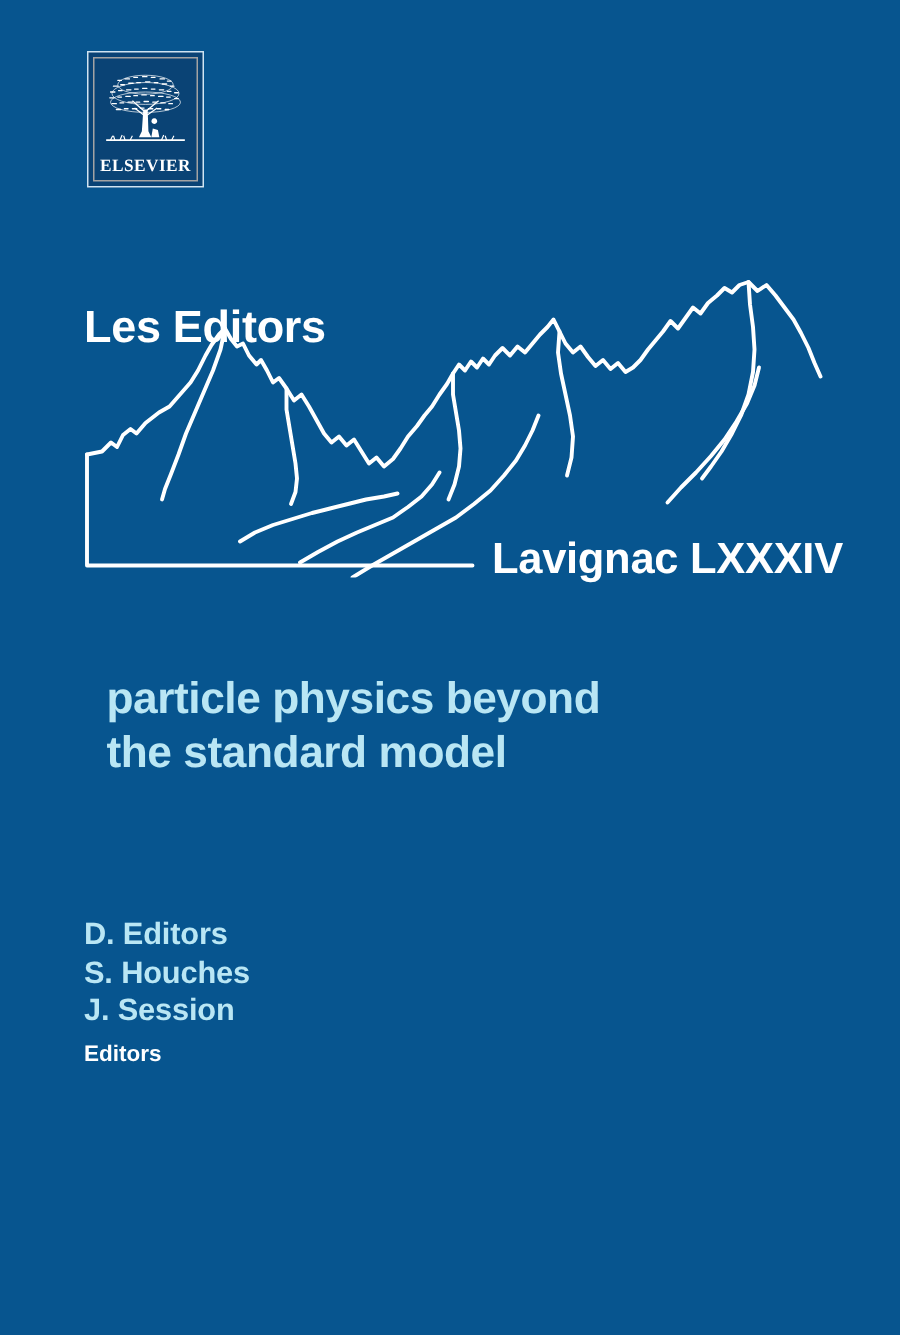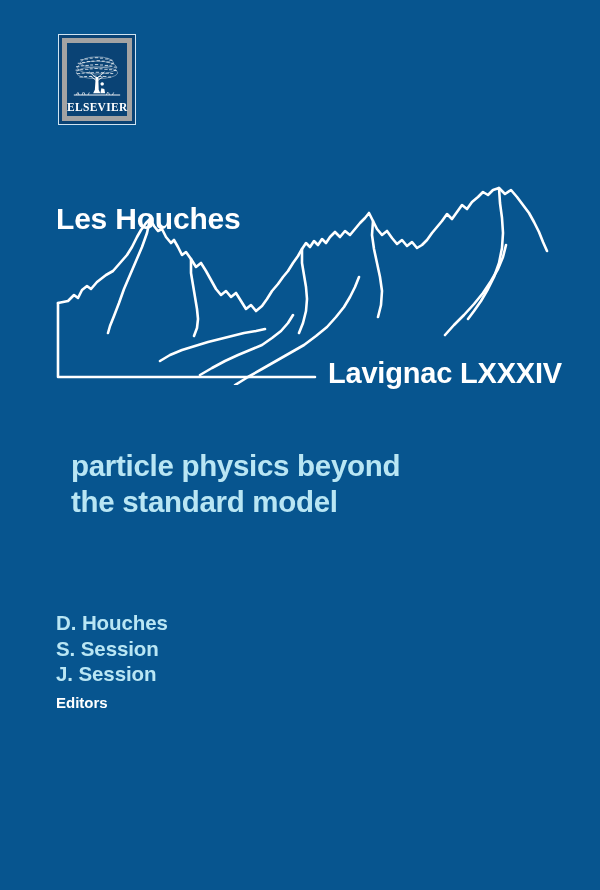--- a/index.html
+++ b/index.html
@@ -27,21 +27,21 @@
     height: 91px;
     background: #0a4375;
     border: 1px solid #cfe4f2;
     box-sizing: border-box;
     padding: 3px;
   }
   #logo-inner {
     position: relative;
     width: 100%;
     height: 100%;
-    border: 5px solid #a3a3a3;
+    border: 1px solid #a3a3a3;
     box-sizing: border-box;
     background: #0a4375;
   }
   #logo-tree {
     position: absolute;
     left: 0;
     top: 1px;
     width: 100%;
     height: 66px;
   }
@@ -163,21 +163,21 @@
           <g stroke-width="0.8" fill="none">
             <path d="M11 51 l1.5 -3 M14 51 l-1 -3 M17.5 51 l1.5 -3.5 M21 51 l-1 -3
                      M24.5 51 l1.5 -3 M46 51 l1.5 -3.5 M49.5 51 l-1 -3 M53 51 l1.5 -3"></path>
           </g>
         </g>
       </svg>
       <div id="logo-wordmark">ELSEVIER</div>
     </div>
   </div>
 
-  <div id="series-title">Les Houches</div>
+  <div id="series-title">Les Editors</div>
 
   <svg id="mountains" viewBox="0 0 500 200" preserveAspectRatio="none">
     <g fill="none" stroke="#ffffff" stroke-width="2.6" stroke-linejoin="round" stroke-linecap="round">
 
       <path d="M8 118 L8 192 L265 192"></path>
 
       <path d="M8 118 L18 116 L24 110 L28 113 L32 105 L37 101 L41 104 L47 97
                L56 90 L63 86 L70 78 L77 70 L82 62 L87 52 L91 45 L96 38 L100 34
                L104 41 L108 46 L112 44 L116 52 L121 58 L124 55 L128 62 L132 70
                L136 67 L141 74 L146 82 L151 78 L156 86 L161 95 L166 104 L171 110
@@ -217,19 +217,19 @@
   </svg>
 
   <div id="session">Lavignac LXXXIV</div>
 
   <div id="book-title">
     <div>particle physics beyond</div>
     <div>the standard model</div>
   </div>
 
   <div id="editors">
-    <div>D. Houches</div>
-    <div>S. Session</div>
+    <div>D. Editors</div>
+    <div>S. Houches</div>
     <div>J. Session</div>
   </div>
   <div id="editors-label">Editors</div>
 
 </div>
 
 </body></html>

